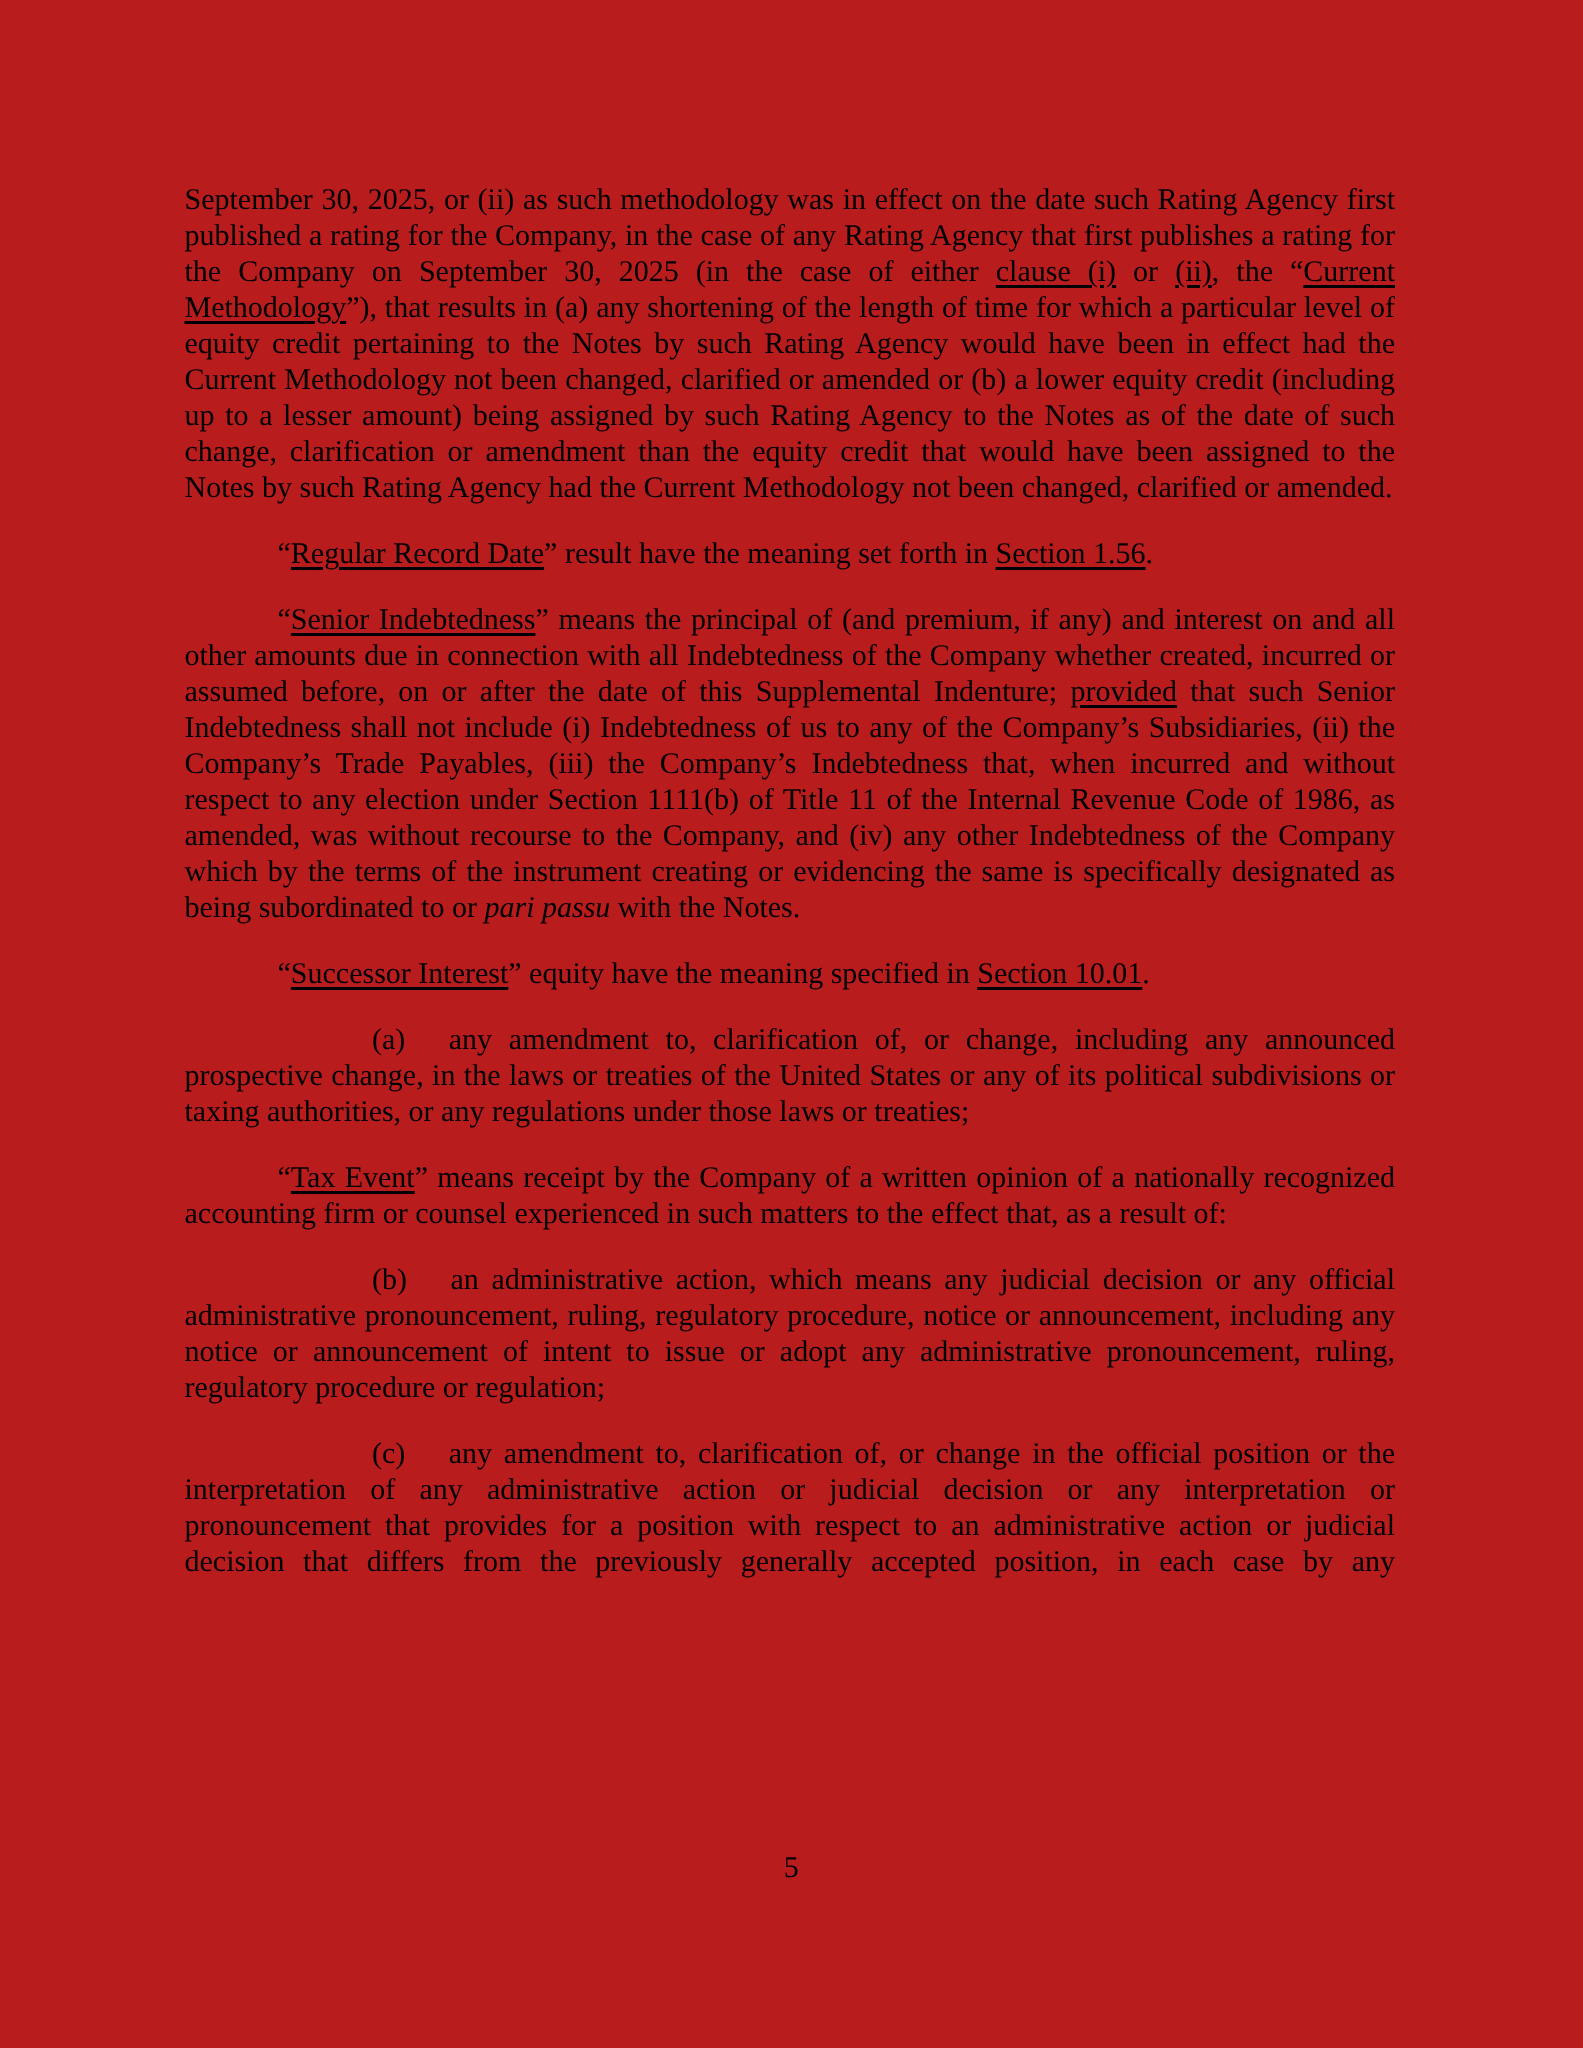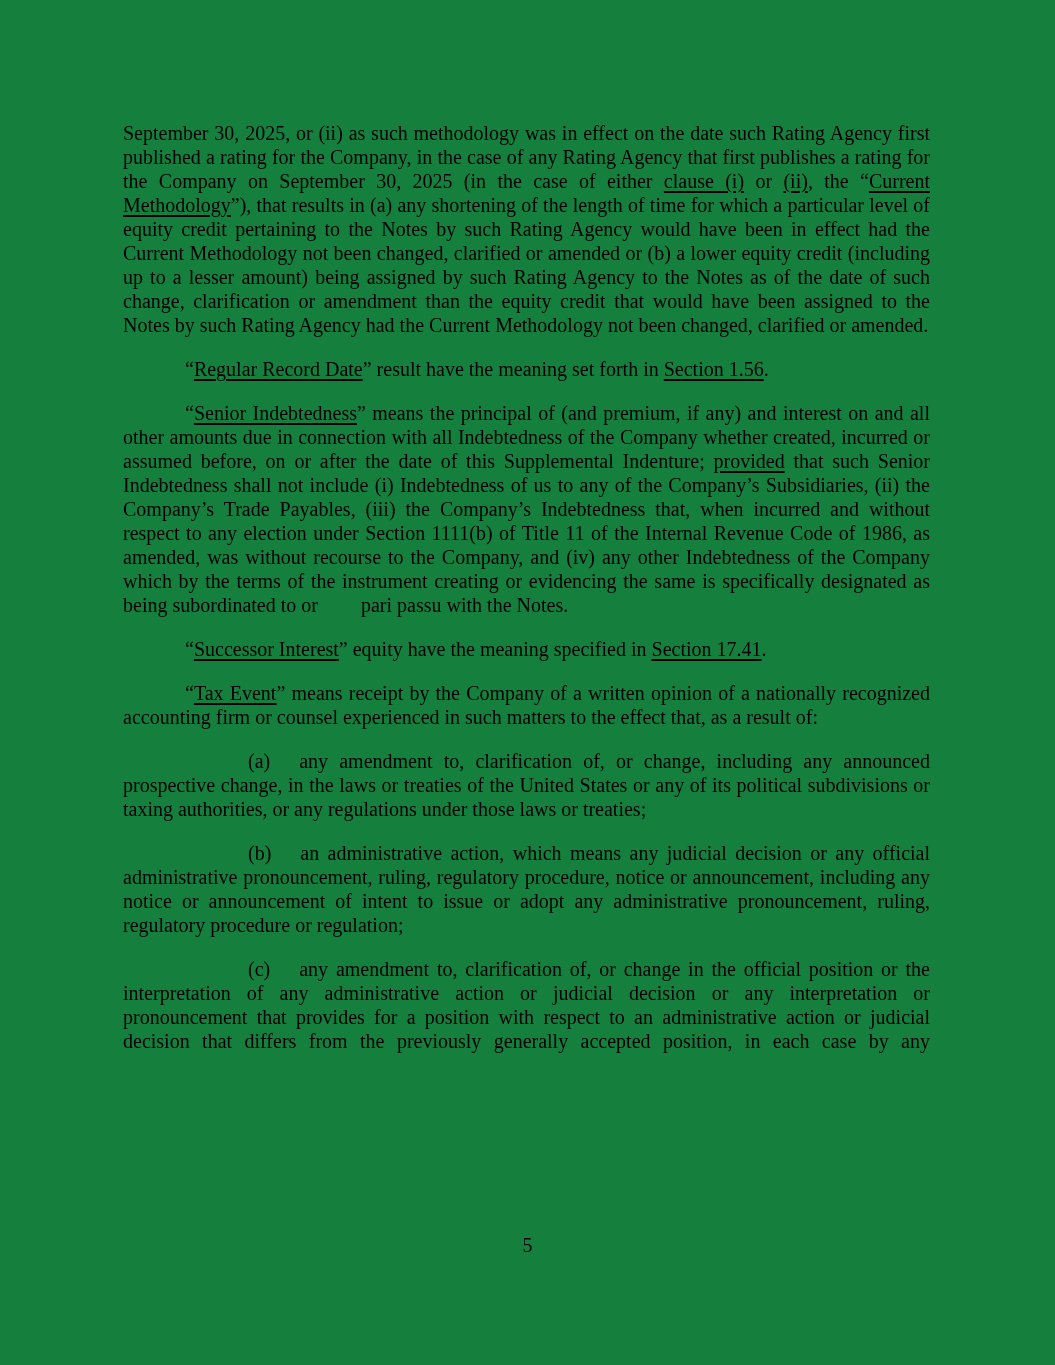--- a/index.html
+++ b/index.html
@@ -4,21 +4,21 @@
 <style>
   html, body {
     margin: 0;
     padding: 0;
     background: #ffffff;
   }
   .page {
     position: relative;
     width: 1055px;
     height: 1365px;
-    background: #15803d;
+    background: #b91c1c;
     color: #000000;
     font-family: "Liberation Serif", "DejaVu Serif", serif;
     overflow: hidden;
   }
   .body-text {
     position: absolute;
     left: 123px;
     top: 121px;
     width: 807px;
   }
@@ -36,21 +36,21 @@
     text-indent: 125px;
   }
   .para.force-justify-last {
     text-align-last: justify;
   }
   .u {
     text-decoration: underline;
     text-underline-offset: 3px;
   }
   .i {
-    margin-left: 38px;
+    font-style: italic;
   }
   .tab {
     display: inline-block;
     width: 29px;
   }
   .page-number {
     position: absolute;
     top: 1233px;
     left: 0;
     width: 100%;
@@ -66,25 +66,25 @@
   <div class="body-text">
 
     <p class="para continuation"><span>September 30, 2025, or (ii) as such methodology was in effect on the date such Rating Agency first published a rating for the Company, in the case of any Rating Agency that first publishes a rating for the Company on September 30, 2025 (in the case of either </span><span class="u">clause (i)</span><span> or </span><span class="u">(ii)</span><span>, the “</span><span class="u">Current Methodology</span><span>”), that results in (a) any shortening of the length of time for which a particular level of equity credit pertaining to the Notes by such Rating Agency would have been in effect had the Current Methodology not been changed, clarified or amended or (b) a lower equity credit (including up to a lesser amount) being assigned by such Rating Agency to the Notes as of the date of such change, clarification or amendment than the equity credit that would have been assigned to the Notes by such Rating Agency had the Current Methodology not been changed, clarified or amended.</span></p>
 
     <p class="para"><span>“</span><span class="u">Regular Record Date</span><span>” result have the meaning set forth in </span><span class="u">Section 1.56</span><span>.</span></p>
 
 
 
     <p class="para"><span>“</span><span class="u">Senior Indebtedness</span><span>” means the principal of (and premium, if any) and interest on and all other amounts due in connection with all Indebtedness of the Company whether created, incurred or assumed before, on or after the date of this Supplemental Indenture; </span><span class="u">provided</span><span> that such Senior Indebtedness shall not include (i) Indebtedness of us to any of the Company’s Subsidiaries, (ii) the Company’s Trade Payables, (iii) the Company’s Indebtedness that, when incurred and without respect to any election under Section 1111(b) of Title 11 of the Internal Revenue Code of 1986, as amended, was without recourse to the Company, and (iv) any other Indebtedness of the Company which by the terms of the instrument creating or evidencing the same is specifically designated as being subordinated to or </span><span class="i">pari passu</span><span> with the Notes.</span></p>
 
-    <p class="para"><span>“</span><span class="u">Successor Interest</span><span>” equity have the meaning specified in </span><span class="u">Section 17.41</span><span>.</span></p>
+    <p class="para"><span>“</span><span class="u">Successor Interest</span><span>” equity have the meaning specified in </span><span class="u">Section 10.01</span><span>.</span></p>
+
+    <p class="para clause"><span class="clause-label">(a)</span><span class="tab"></span><span>any amendment to, clarification of, or change, including any announced prospective change, in the laws or treaties of the United States or any of its political subdivisions or taxing authorities, or any regulations under those laws or treaties;</span></p>
 
     <p class="para"><span>“</span><span class="u">Tax Event</span><span>” means receipt by the Company of a written opinion of a nationally recognized accounting firm or counsel experienced in such matters to the effect that, as a result of:</span></p>
-
-    <p class="para clause"><span class="clause-label">(a)</span><span class="tab"></span><span>any amendment to, clarification of, or change, including any announced prospective change, in the laws or treaties of the United States or any of its political subdivisions or taxing authorities, or any regulations under those laws or treaties;</span></p>
 
     <p class="para clause"><span class="clause-label">(b)</span><span class="tab"></span><span>an administrative action, which means any judicial decision or any official administrative pronouncement, ruling, regulatory procedure, notice or announcement, including any notice or announcement of intent to issue or adopt any administrative pronouncement, ruling, regulatory procedure or regulation;</span></p>
 
     <p class="para clause force-justify-last"><span class="clause-label">(c)</span><span class="tab"></span><span>any amendment to, clarification of, or change in the official position or the interpretation of any administrative action or judicial decision or any interpretation or pronouncement that provides for a position with respect to an administrative action or judicial decision that differs from the previously generally accepted position, in each case by any</span></p>
 
   </div>
 
   <div class="page-number">5</div>
 </div>
 

